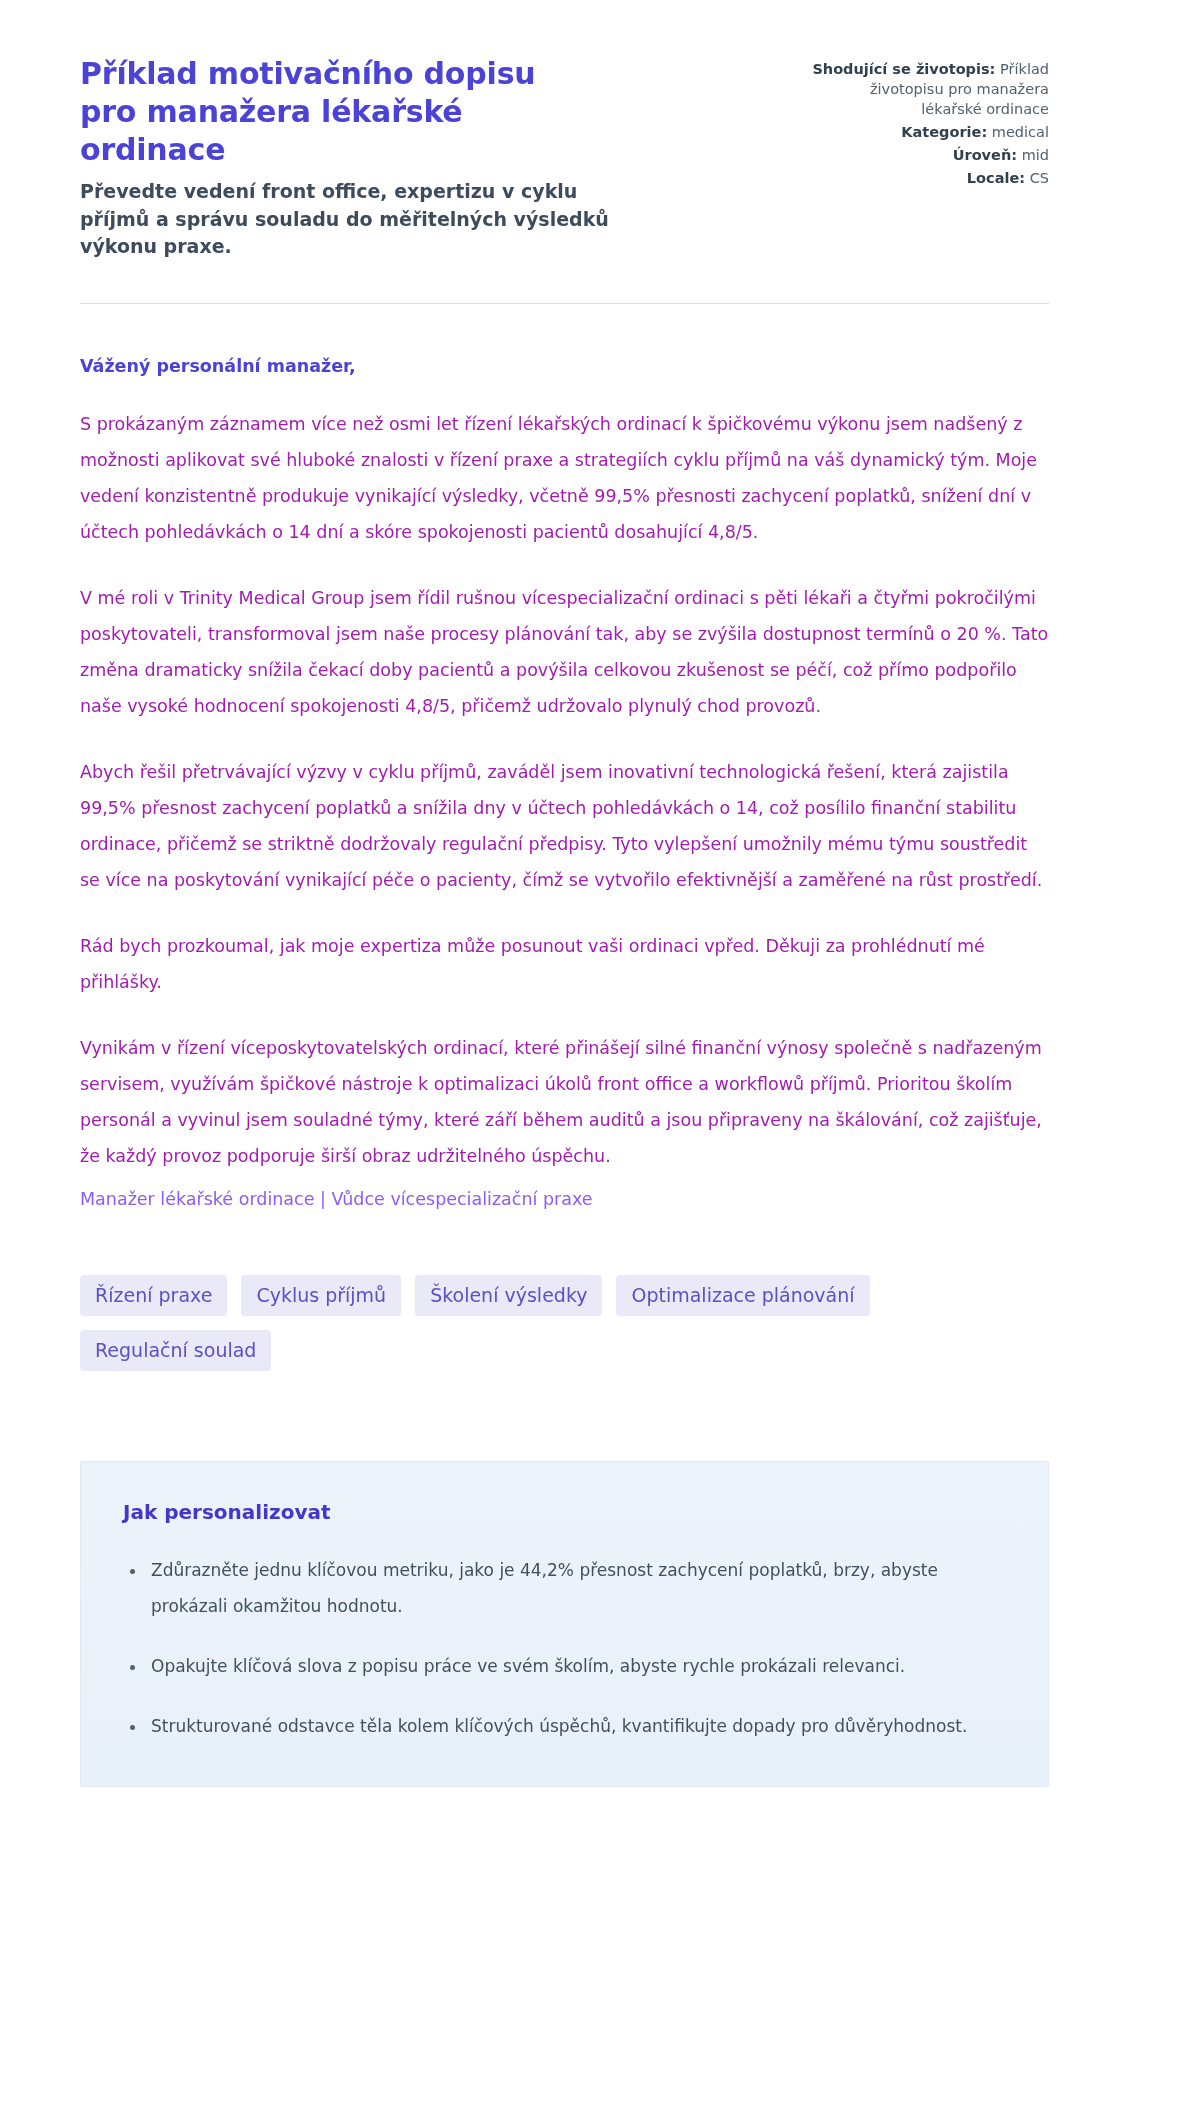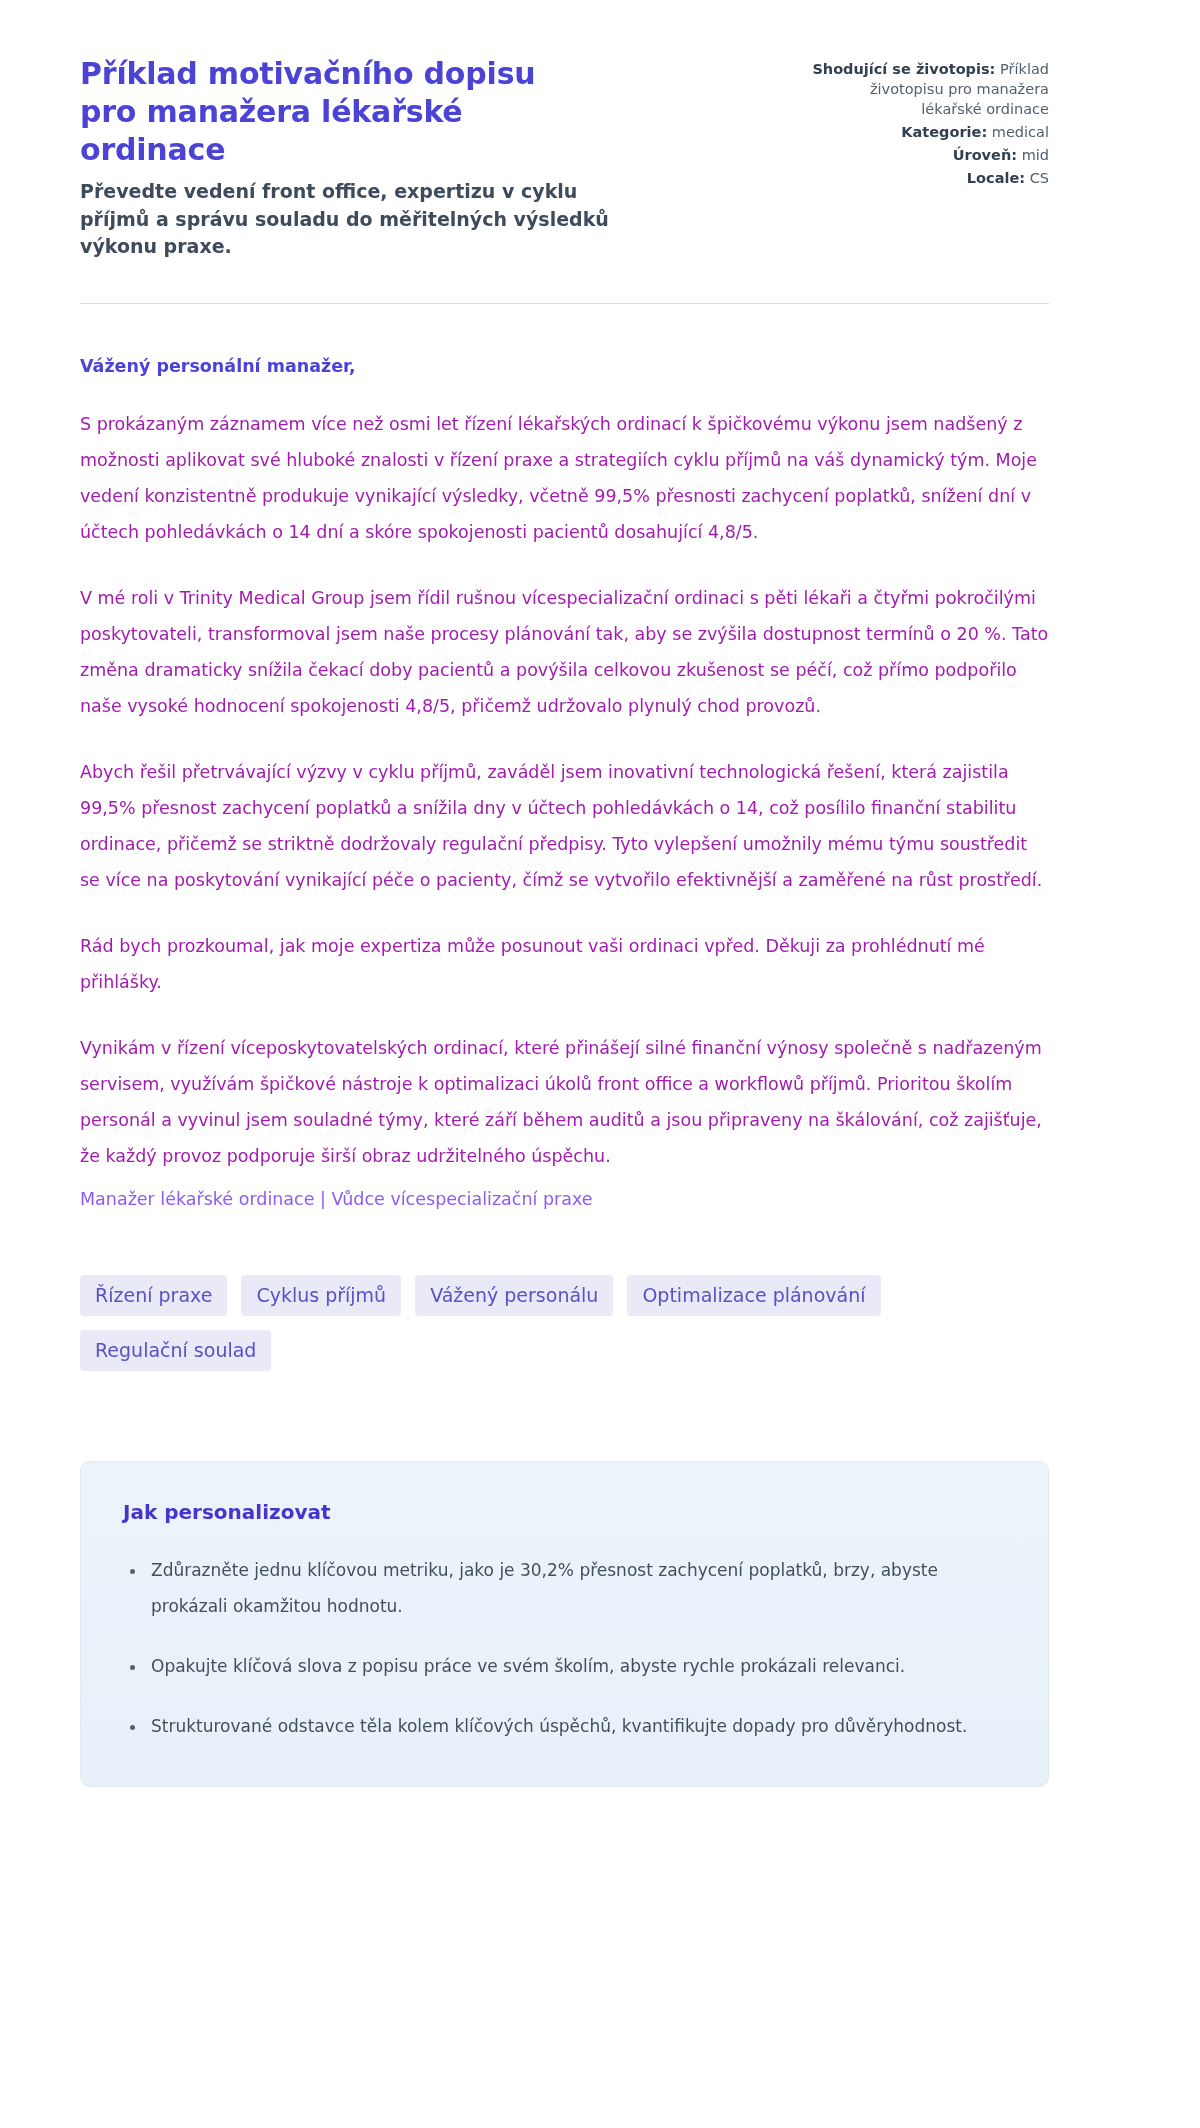--- a/index.html
+++ b/index.html
@@ -89,21 +89,21 @@
     border-radius: 4px;
     white-space: nowrap;
     cursor: pointer;
   }
 
   
   .tips {
     margin-top: 90px;
     background: linear-gradient(180deg, #edf3fb 0%, #e8f0f9 100%);
     border: 1px solid #dfe9f3;
-    border-radius: 10px;
+    border-radius: 2px;
     padding: 38px 42px 42px 42px;
   }
   .tips-heading {
     margin: 0;
     font-size: 20px;
     font-weight: 700;
     color: #4336cf;
   }
   .tips ul { margin: 28px 0 0 0; padding-left: 24px; }
   .tips li {
@@ -155,27 +155,27 @@
     <p>Abych řešil přetrvávající výzvy v cyklu příjmů, zaváděl jsem inovativní technologická řešení, která zajistila 99,5% přesnost zachycení poplatků a snížila dny v účtech pohledávkách o 14, což posílilo finanční stabilitu ordinace, přičemž se striktně dodržovaly regulační předpisy. Tyto vylepšení umožnily mému týmu soustředit se více na poskytování vynikající péče o pacienty, čímž se vytvořilo efektivnější a zaměřené na růst prostředí.</p>
     <p>Rád bych prozkoumal, jak moje expertiza může posunout vaši ordinaci vpřed. Děkuji za prohlédnutí mé přihlášky.</p>
     <p>Vynikám v řízení víceposkytovatelských ordinací, které přinášejí silné finanční výnosy společně s nadřazeným servisem, využívám špičkové nástroje k optimalizaci úkolů front office a workflowů příjmů. Prioritou školím personál a vyvinul jsem souladné týmy, které září během auditů a jsou připraveny na škálování, což zajišťuje, že každý provoz podporuje širší obraz udržitelného úspěchu.</p>
 
     <div class="signature-title">Manažer lékařské ordinace | Vůdce vícespecializační praxe</div>
   </div>
 
   <div class="tags">
     <span class="tag">Řízení praxe</span>
     <span class="tag">Cyklus příjmů</span>
-    <span class="tag">Vážený personálu</span>
+    <span class="tag">Školení výsledky</span>
     <span class="tag">Optimalizace plánování</span>
     <span class="tag">Regulační soulad</span>
   </div>
 
   <div class="tips">
     <h2 class="tips-heading">Jak personalizovat</h2>
     <ul>
-      <li>Zdůrazněte jednu klíčovou metriku, jako je 30,2% přesnost zachycení poplatků, brzy, abyste prokázali okamžitou hodnotu.</li>
+      <li>Zdůrazněte jednu klíčovou metriku, jako je 44,2% přesnost zachycení poplatků, brzy, abyste prokázali okamžitou hodnotu.</li>
       <li>Opakujte klíčová slova z popisu práce ve svém školím, abyste rychle prokázali relevanci.</li>
       <li>Strukturované odstavce těla kolem klíčových úspěchů, kvantifikujte dopady pro důvěryhodnost.</li>
     </ul>
   </div>
 
 </div>
 
 </body></html>

